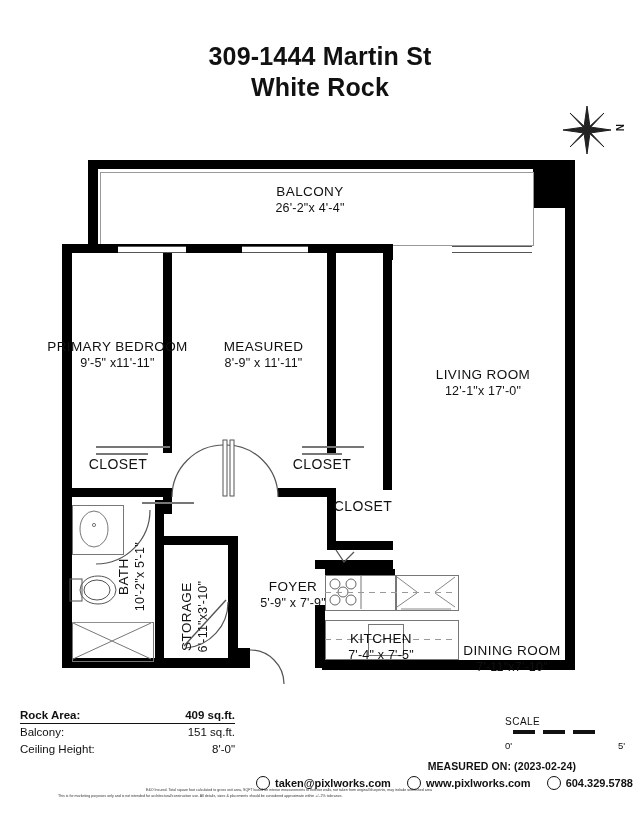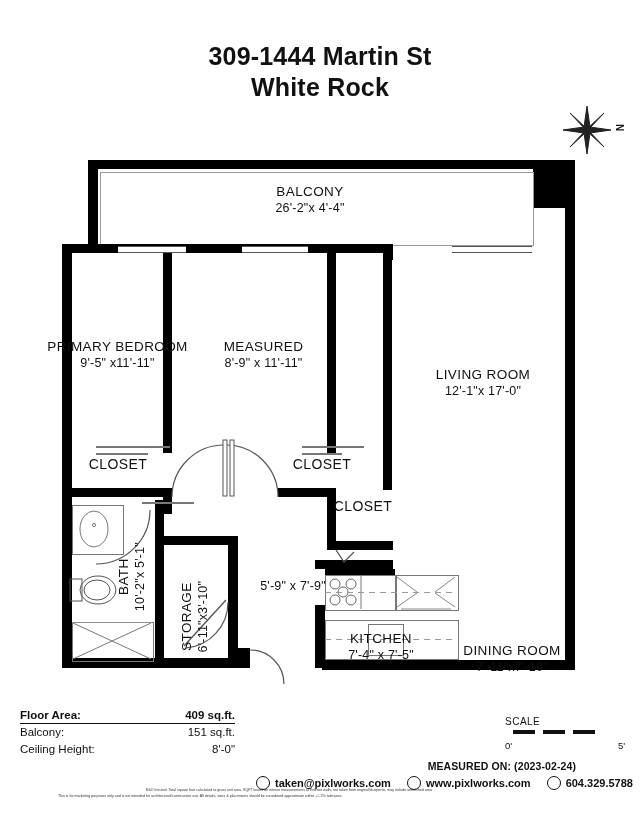--- a/index.html
+++ b/index.html
@@ -214,37 +214,38 @@
       <div class="nm">BATH</div>
       <div class="dm">10'-2"x 5'-1"</div>
     </div>
 
     <div class="label vert" style="left:125px;top:450px;width:140px;">
       <div class="nm">STORAGE</div>
       <div class="dm">6'-11"x3'-10"</div>
     </div>
 
     <div class="label" style="left:228px;top:428px;width:130px;">
+      <div class="nm">FOYER</div>
       <div class="dm">5'-9" x  7'-9"</div>
     </div>
 
     <div class="label" style="left:316px;top:480px;width:130px;">
       <div class="nm">KITCHEN</div>
       <div class="dm">7'-4" x  7'-5"</div>
     </div>
 
     <div class="label" style="left:442px;top:492px;width:140px;">
       <div class="nm">DINING ROOM</div>
       <div class="dm">7'-11"x7'-10"</div>
     </div>
   </div>
 
   <div class="info">
     <div class="row first">
-      <span>Floor Area:</span>
+      <span>Rock Area:</span>
       <span class="v">409 sq.ft.</span>
     </div>
     <div class="row">
       <span>Balcony:</span>
       <span class="v">151 sq.ft.</span>
     </div>
     <div class="row">
       <span>Ceiling Height:</span>
       <span class="v">8'-0"</span>
     </div>

